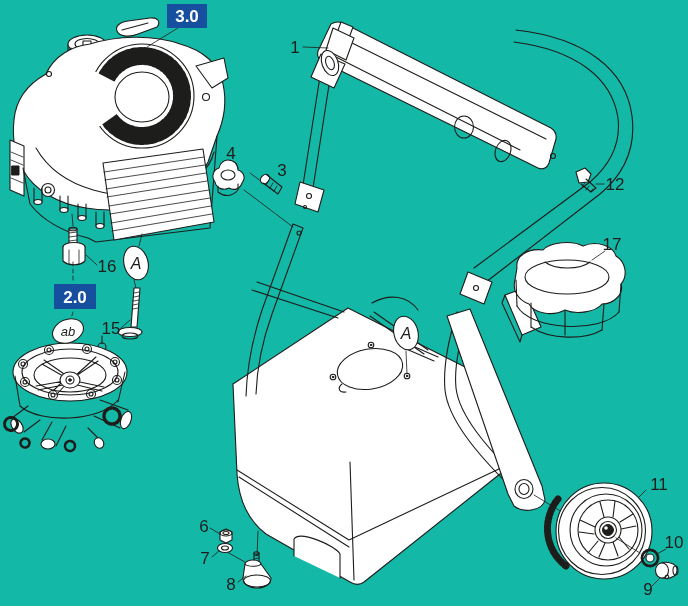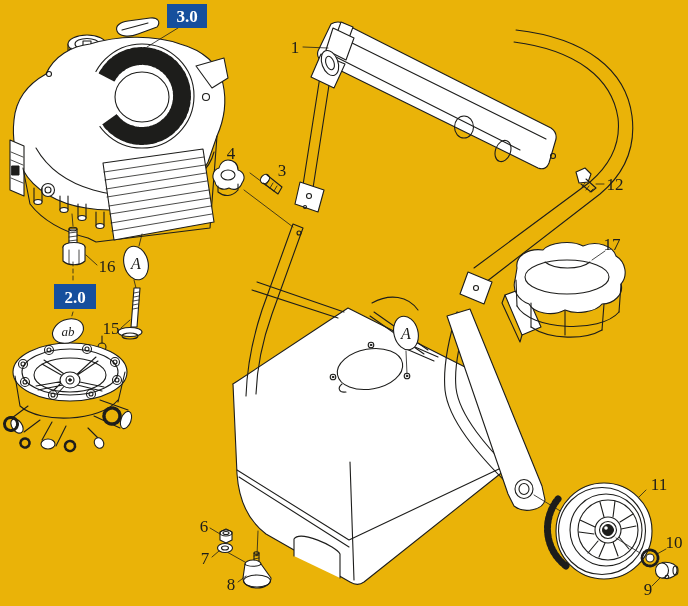--- a/index.html
+++ b/index.html
@@ -1,17 +1,17 @@
 <!DOCTYPE html>
 <html><head>
 <meta charset="utf-8">
 <style>
   html,body{margin:0;padding:0;background:#ffffff;}
-  .stage{position:relative;width:688px;height:606px;background:#eab308;overflow:hidden;
-         font-family:Liberation Serif, serif;}
+  .stage{position:relative;width:688px;height:606px;background:#14b8a6;overflow:hidden;
+         font-family:Liberation Sans, sans-serif;}
   svg{display:block}
   svg *{stroke-linecap:round;stroke-linejoin:round;}
   .ln{stroke:#1d1d1b;fill:none;stroke-width:1.1;}
   .lnw{stroke:#1d1d1b;fill:#ffffff;stroke-width:1.1;}
   .thin{stroke:#1d1d1b;fill:none;stroke-width:0.8;}
   .dk{stroke:#1d1d1b;fill:#1d1d1b;}
   .callout{font-size:17px;fill:#1d1d1b;text-anchor:middle;}
   .marker{font-size:16px;font-style:italic;fill:#1d1d1b;text-anchor:middle;}
   .marker-sm{font-size:13px;font-style:italic;fill:#1d1d1b;text-anchor:middle;}
   .section-box{fill:#164f9d;stroke:none;}

